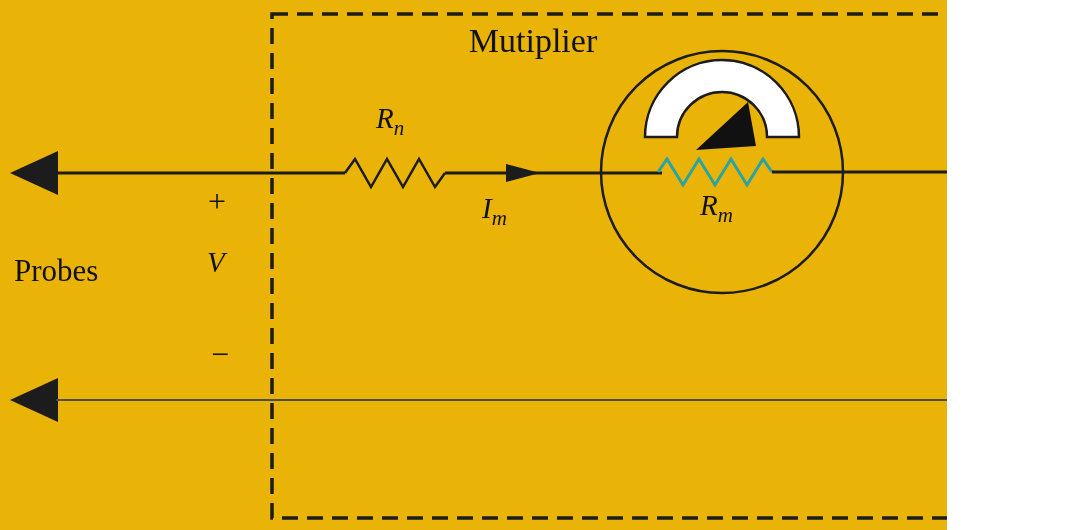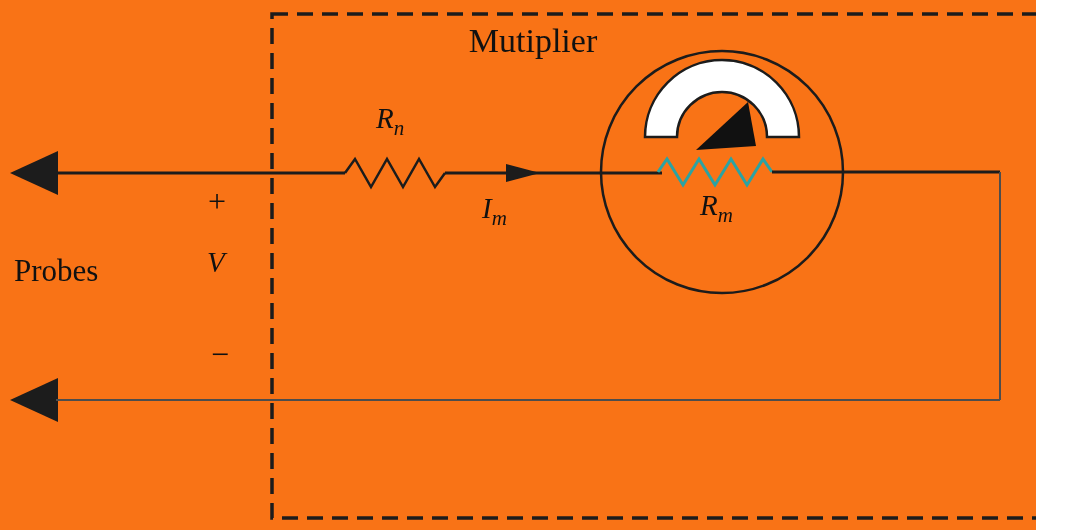--- a/index.html
+++ b/index.html
@@ -2,23 +2,23 @@
 <html><head>
 <meta charset="utf-8">
 <style>
   html, body {
     margin: 0;
     padding: 0;
     background: #ffffff;
   }
   .canvas {
     position: relative;
-    width: 1036px;
+    width: 947px;
     height: 530px;
-    background: #f97316;
+    background: #eab308;
     overflow: hidden;
   }
   svg text {
     font-family: "Liberation Serif", "DejaVu Serif", serif;
     fill: #111111;
   }
   .lbl-big   { font-size: 34px; }
   .lbl       { font-size: 31px; }
   .lbl-sym   { font-size: 29px; font-style: italic; }
   .lbl-sub   { font-size: 21px; font-style: italic; }

